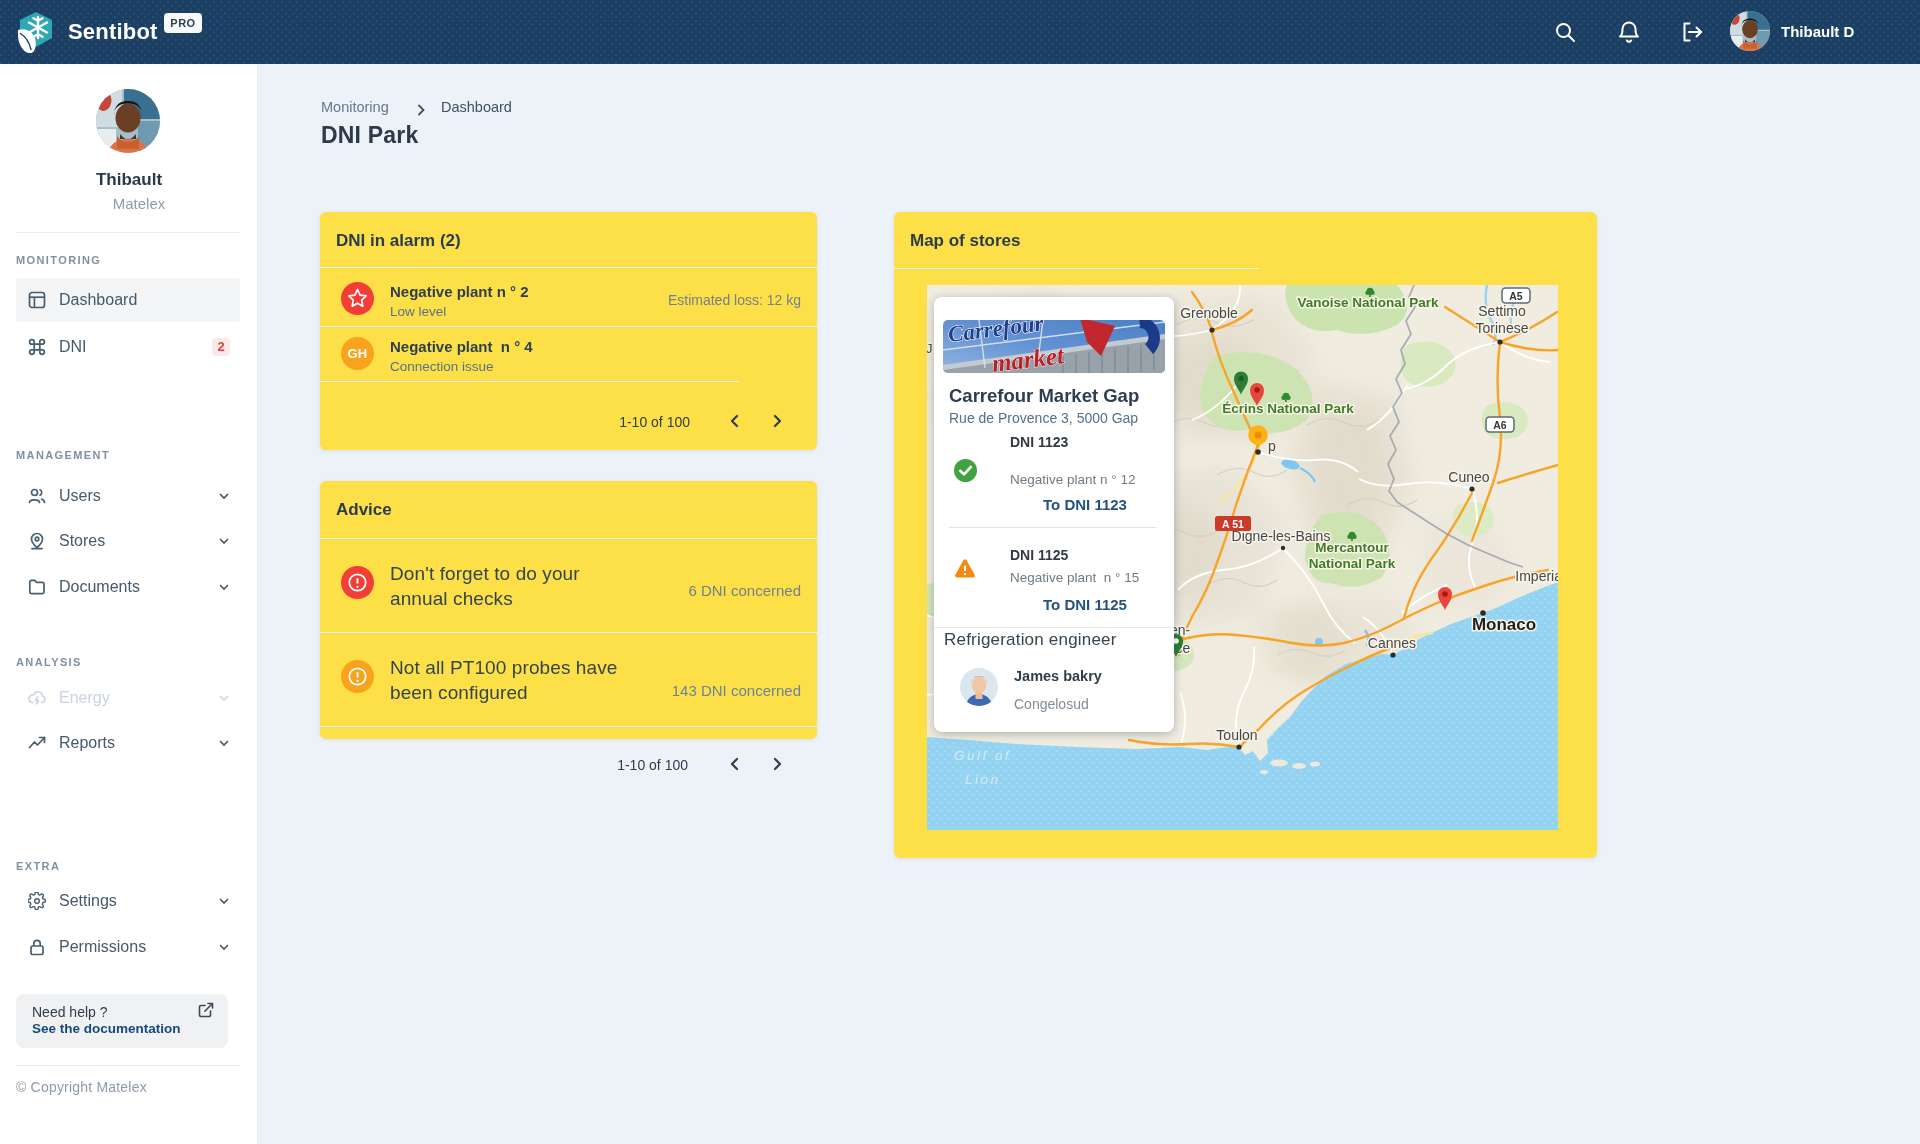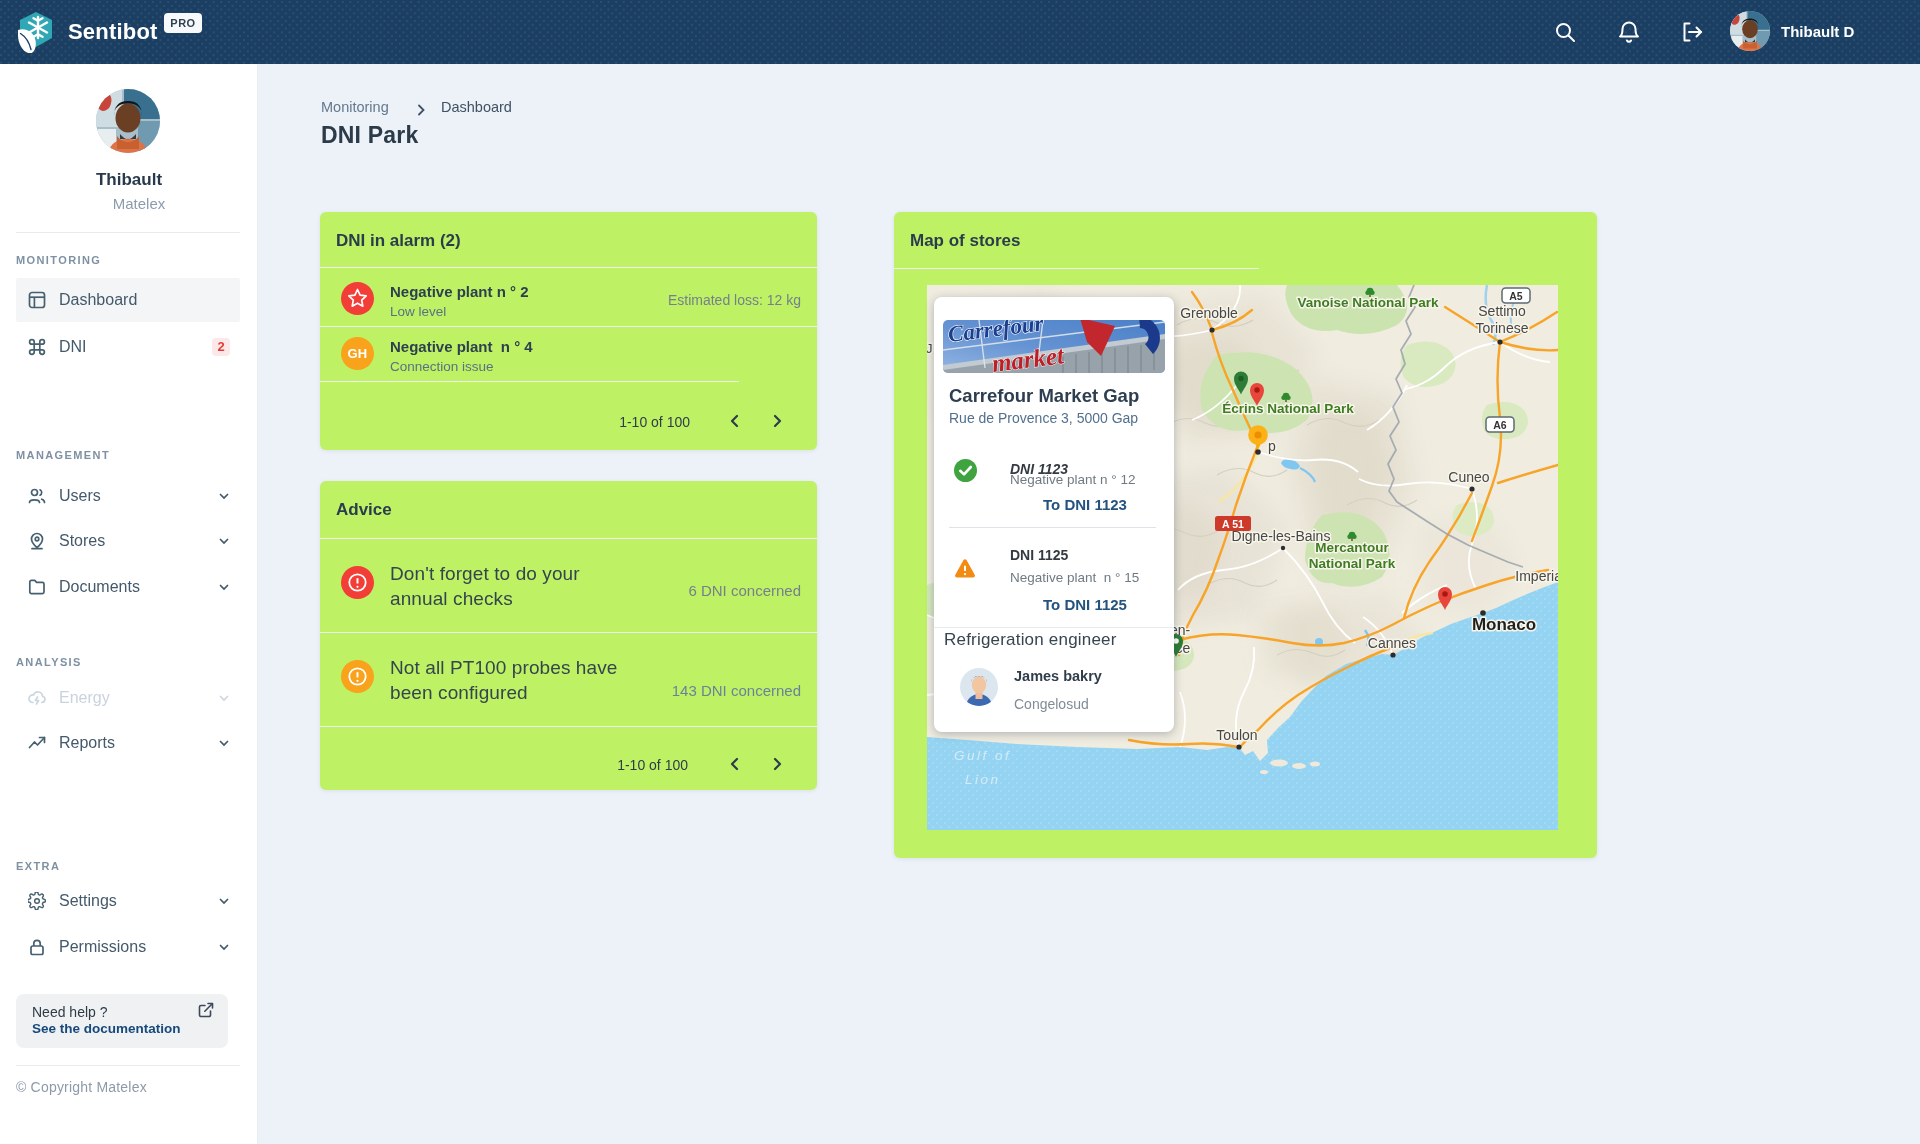--- a/index.html
+++ b/index.html
@@ -29,21 +29,21 @@
 .sitem.on{background:#f4f5f6;border-radius:2px;}
 .badge2{position:absolute;left:196px;top:13px;width:18px;height:18px;background:#fbe9e9;border-radius:4px;color:#e23d38;font-size:13px;font-weight:700;text-align:center;line-height:18px;}
 .dis .lb{color:#c9d3de;}
 #helpbox{position:absolute;left:16px;top:930px;width:212px;height:54px;background:#eff1f3;border-radius:8px;text-align:center;}
 #helpbox .h1{position:absolute;left:16px;top:10px;font-size:14px;color:#2f3c48;}
 #helpbox .h2{position:absolute;left:16px;top:27px;font-size:13.5px;font-weight:700;color:#17497c;}
 #copy{position:absolute;left:16px;top:1015px;font-size:14px;color:#8d9aa9;letter-spacing:.2px;}
 
 .bc{position:absolute;top:99px;font-size:14.5px;}
 #ttl{position:absolute;left:321px;top:122px;font-size:23px;font-weight:700;color:#2c3b49;letter-spacing:.2px;}
-.card{position:absolute;background:#bef264;border-radius:6px;box-shadow:0 1px 4px rgba(21,44,66,.08);}
+.card{position:absolute;background:#fde047;border-radius:6px;box-shadow:0 1px 4px rgba(21,44,66,.08);}
 .ctitle{position:absolute;left:16px;top:0;height:55px;line-height:57px;font-size:17px;font-weight:700;color:#2b3c4d;}
 .cdiv{position:absolute;left:0;width:100%;border-top:1px solid #eef0f2;}
 .rowico{position:absolute;left:21px;width:33px;height:33px;border-radius:50%;}
 .rt1{position:absolute;left:70px;font-size:15px;font-weight:600;color:#2e3f50;}
 .rt2{position:absolute;left:70px;font-size:13.5px;color:#5a7184;}
 .rright{position:absolute;right:16px;font-size:14px;color:#75808c;}
 .pgtxt{position:absolute;font-size:14px;color:#2e3c4b;margin-left:12px;}
 .pgchev{position:absolute;width:14px;height:14px;}
 .advtxt{position:absolute;left:70px;font-size:19px;line-height:25px;color:#35454f;letter-spacing:.1px;}
 </style>
@@ -245,21 +245,21 @@
   <div class="cdiv" style="top:169px;width:419px;"></div>
   <div class="pgtxt" style="right:127px;top:202px;">1-10 of 100</div>
   <svg class="pgchev" style="right:75px;top:202px;" viewBox="0 0 14 14" fill="none" stroke="#2e3c4b" stroke-width="2.2" stroke-linecap="round" stroke-linejoin="round">
       <polyline points="9,2 4,7 9,12"></polyline>
     </svg>
   <svg class="pgchev" style="right:33px;top:202px;" viewBox="0 0 14 14" fill="none" stroke="#2e3c4b" stroke-width="2.2" stroke-linecap="round" stroke-linejoin="round">
       <polyline points="5,2 10,7 5,12"></polyline>
     </svg>
 </div>
 
-<div class="card" style="left:320px;top:481px;width:497px;height:309px;">
+<div class="card" style="left:320px;top:481px;width:497px;height:258px;">
   <div class="ctitle">Advice</div>
   <div class="cdiv" style="top:57px"></div>
   <div class="rowico" style="top:84.5px;background:#f23e36;">
     <svg width="33" height="33" viewBox="0 0 33 33" fill="none" stroke="#fff">
         <circle cx="16.5" cy="16.5" r="8.2" stroke-width="1.8"></circle>
         <line x1="16.5" y1="12.2" x2="16.5" y2="17.5" stroke-width="2"></line>
         <circle cx="16.5" cy="20.8" r="1.1" fill="#fff" stroke="none"></circle>
       </svg>
   </div>
   <div class="advtxt" style="top:80px;">Don't forget to do your<br>annual checks</div>
@@ -535,21 +535,21 @@
     <path d="M196 -4 a22 22 0 0 1 14 38 l-8 -10 a9 9 0 0 0 -5 -16 Z" fill="#1b3a8c"></path>
     <text x="6" y="22" font-size="23" font-style="italic" font-weight="700" fill="#1c3e8e" stroke="#fff" stroke-width="1.1" style="paint-order:stroke" transform="rotate(-7 6 22)" font-family="Liberation Serif,serif">Carrefour</text>
     <text x="50" y="52" font-size="25" font-style="italic" font-weight="700" fill="#bc1f26" stroke="#fff" stroke-width="0.8" style="paint-order:stroke" transform="rotate(-7 50 52)" font-family="Liberation Serif,serif">market</text>
   </svg>
   <div class="abs" style="left:15px;top:88px;font-size:18.5px;font-weight:700;color:#2d3e50;">Carrefour Market Gap</div>
   <div class="abs" style="left:15px;top:113px;font-size:14px;color:#52708c;">Rue de Provence 3, 5000 Gap</div>
   <svg class="abs" style="left:20px;top:162px" width="23" height="23" viewBox="0 0 23 23">
         <circle cx="11.5" cy="11.5" r="11.5" fill="#3fa33f"></circle>
         <polyline points="6.2,11.8 10,15.4 16.8,8" fill="none" stroke="#fff" stroke-width="2.6" stroke-linecap="round" stroke-linejoin="round"></polyline>
       </svg>
-  <div class="abs" style="left:76px;top:164px;font-size:14px;font-weight:600;color:#333a41;font-style:italic;">DNI 1123</div>
+  <div class="abs" style="left:76px;top:137px;font-size:14px;font-weight:600;color:#333a41;">DNI 1123</div>
   <div class="abs" style="left:76px;top:175px;font-size:13.5px;color:#6f7a82;">Negative plant n ° 12</div>
   <div class="abs" style="left:76px;top:199px;width:150px;text-align:center;font-size:15px;font-weight:700;color:#24537e;">To DNI 1123</div>
   <div class="abs" style="left:15px;top:230px;width:207px;border-top:1px solid #dfe3e7;"></div>
   <svg class="abs" style="left:20px;top:262px" width="22" height="19.5" viewBox="0 0 24 22">
         <path d="M10.3 1.2 a2 2 0 0 1 3.4 0 l9.2 16.6 a2 2 0 0 1 -1.7 3 H2.8 a2 2 0 0 1 -1.7 -3 Z" fill="#f28b13"></path>
         <line x1="12" y1="7.5" x2="12" y2="13.5" stroke="#fff" stroke-width="2.2"></line>
         <circle cx="12" cy="17" r="1.3" fill="#fff"></circle>
       </svg>
   <div class="abs" style="left:76px;top:250px;font-size:14px;font-weight:600;color:#333a41;">DNI 1125</div>
   <div class="abs" style="left:76px;top:273px;font-size:13.5px;color:#6f7a82;">Negative plant&nbsp; n ° 15</div>

